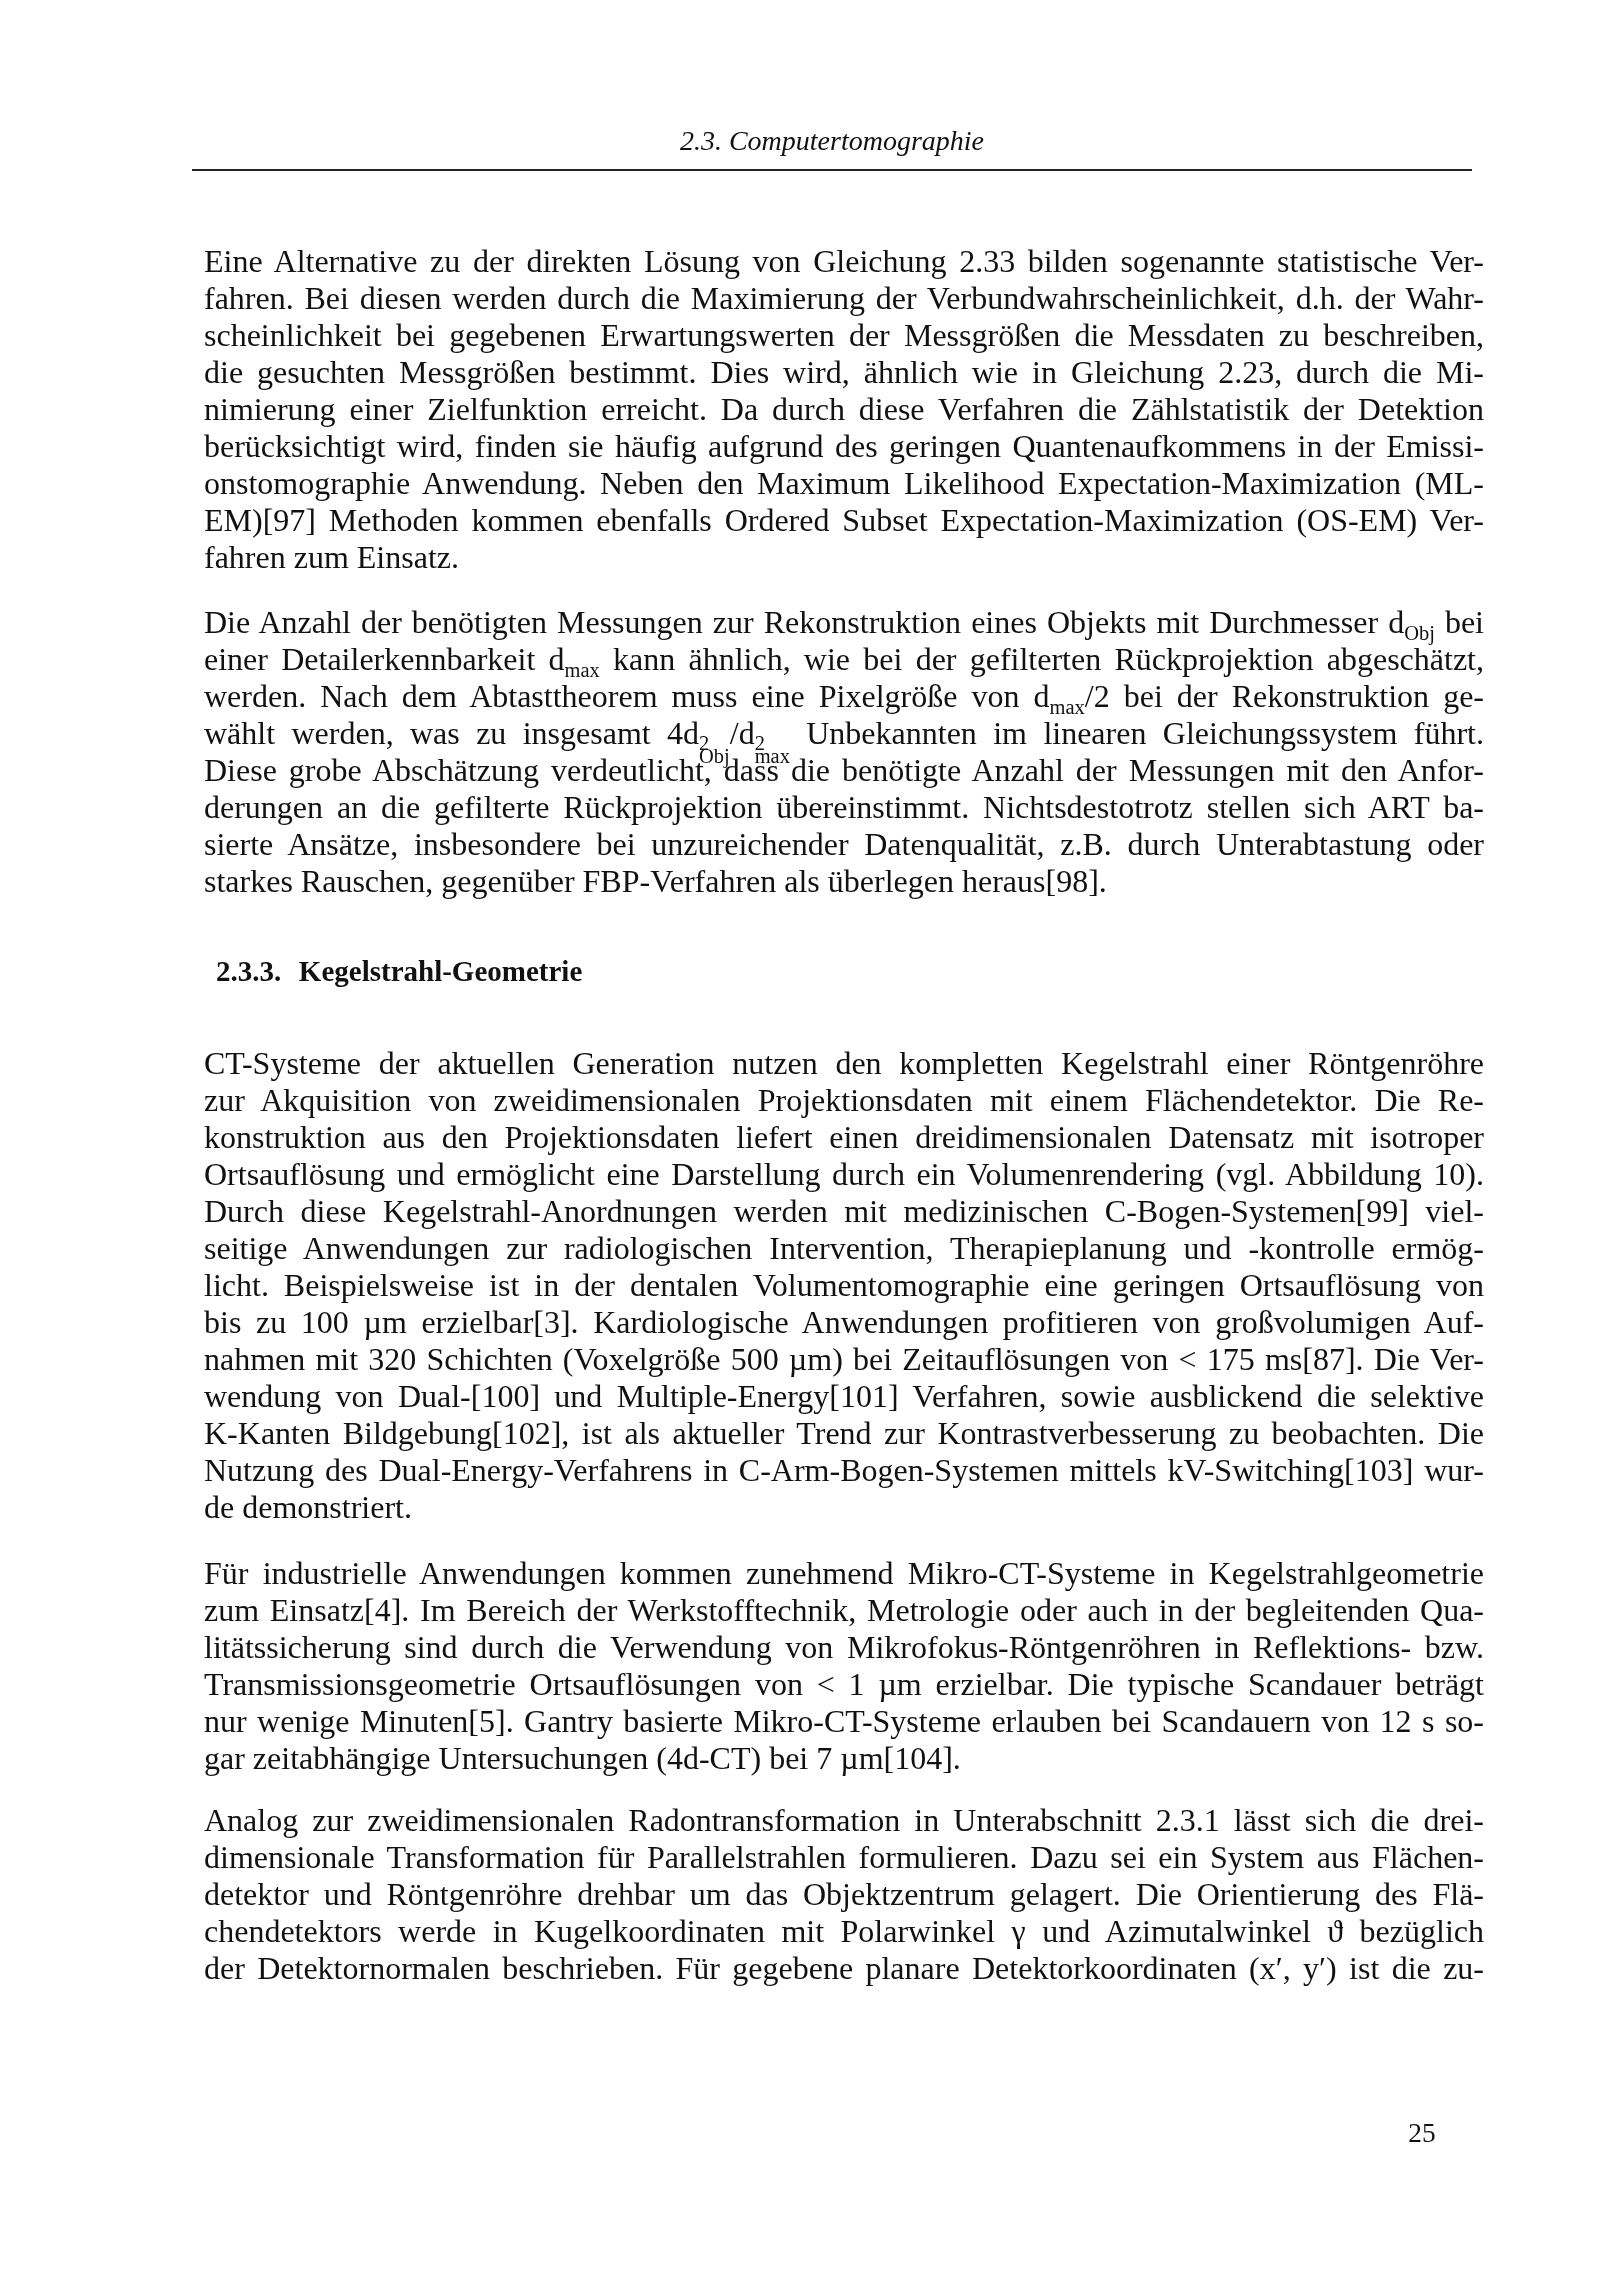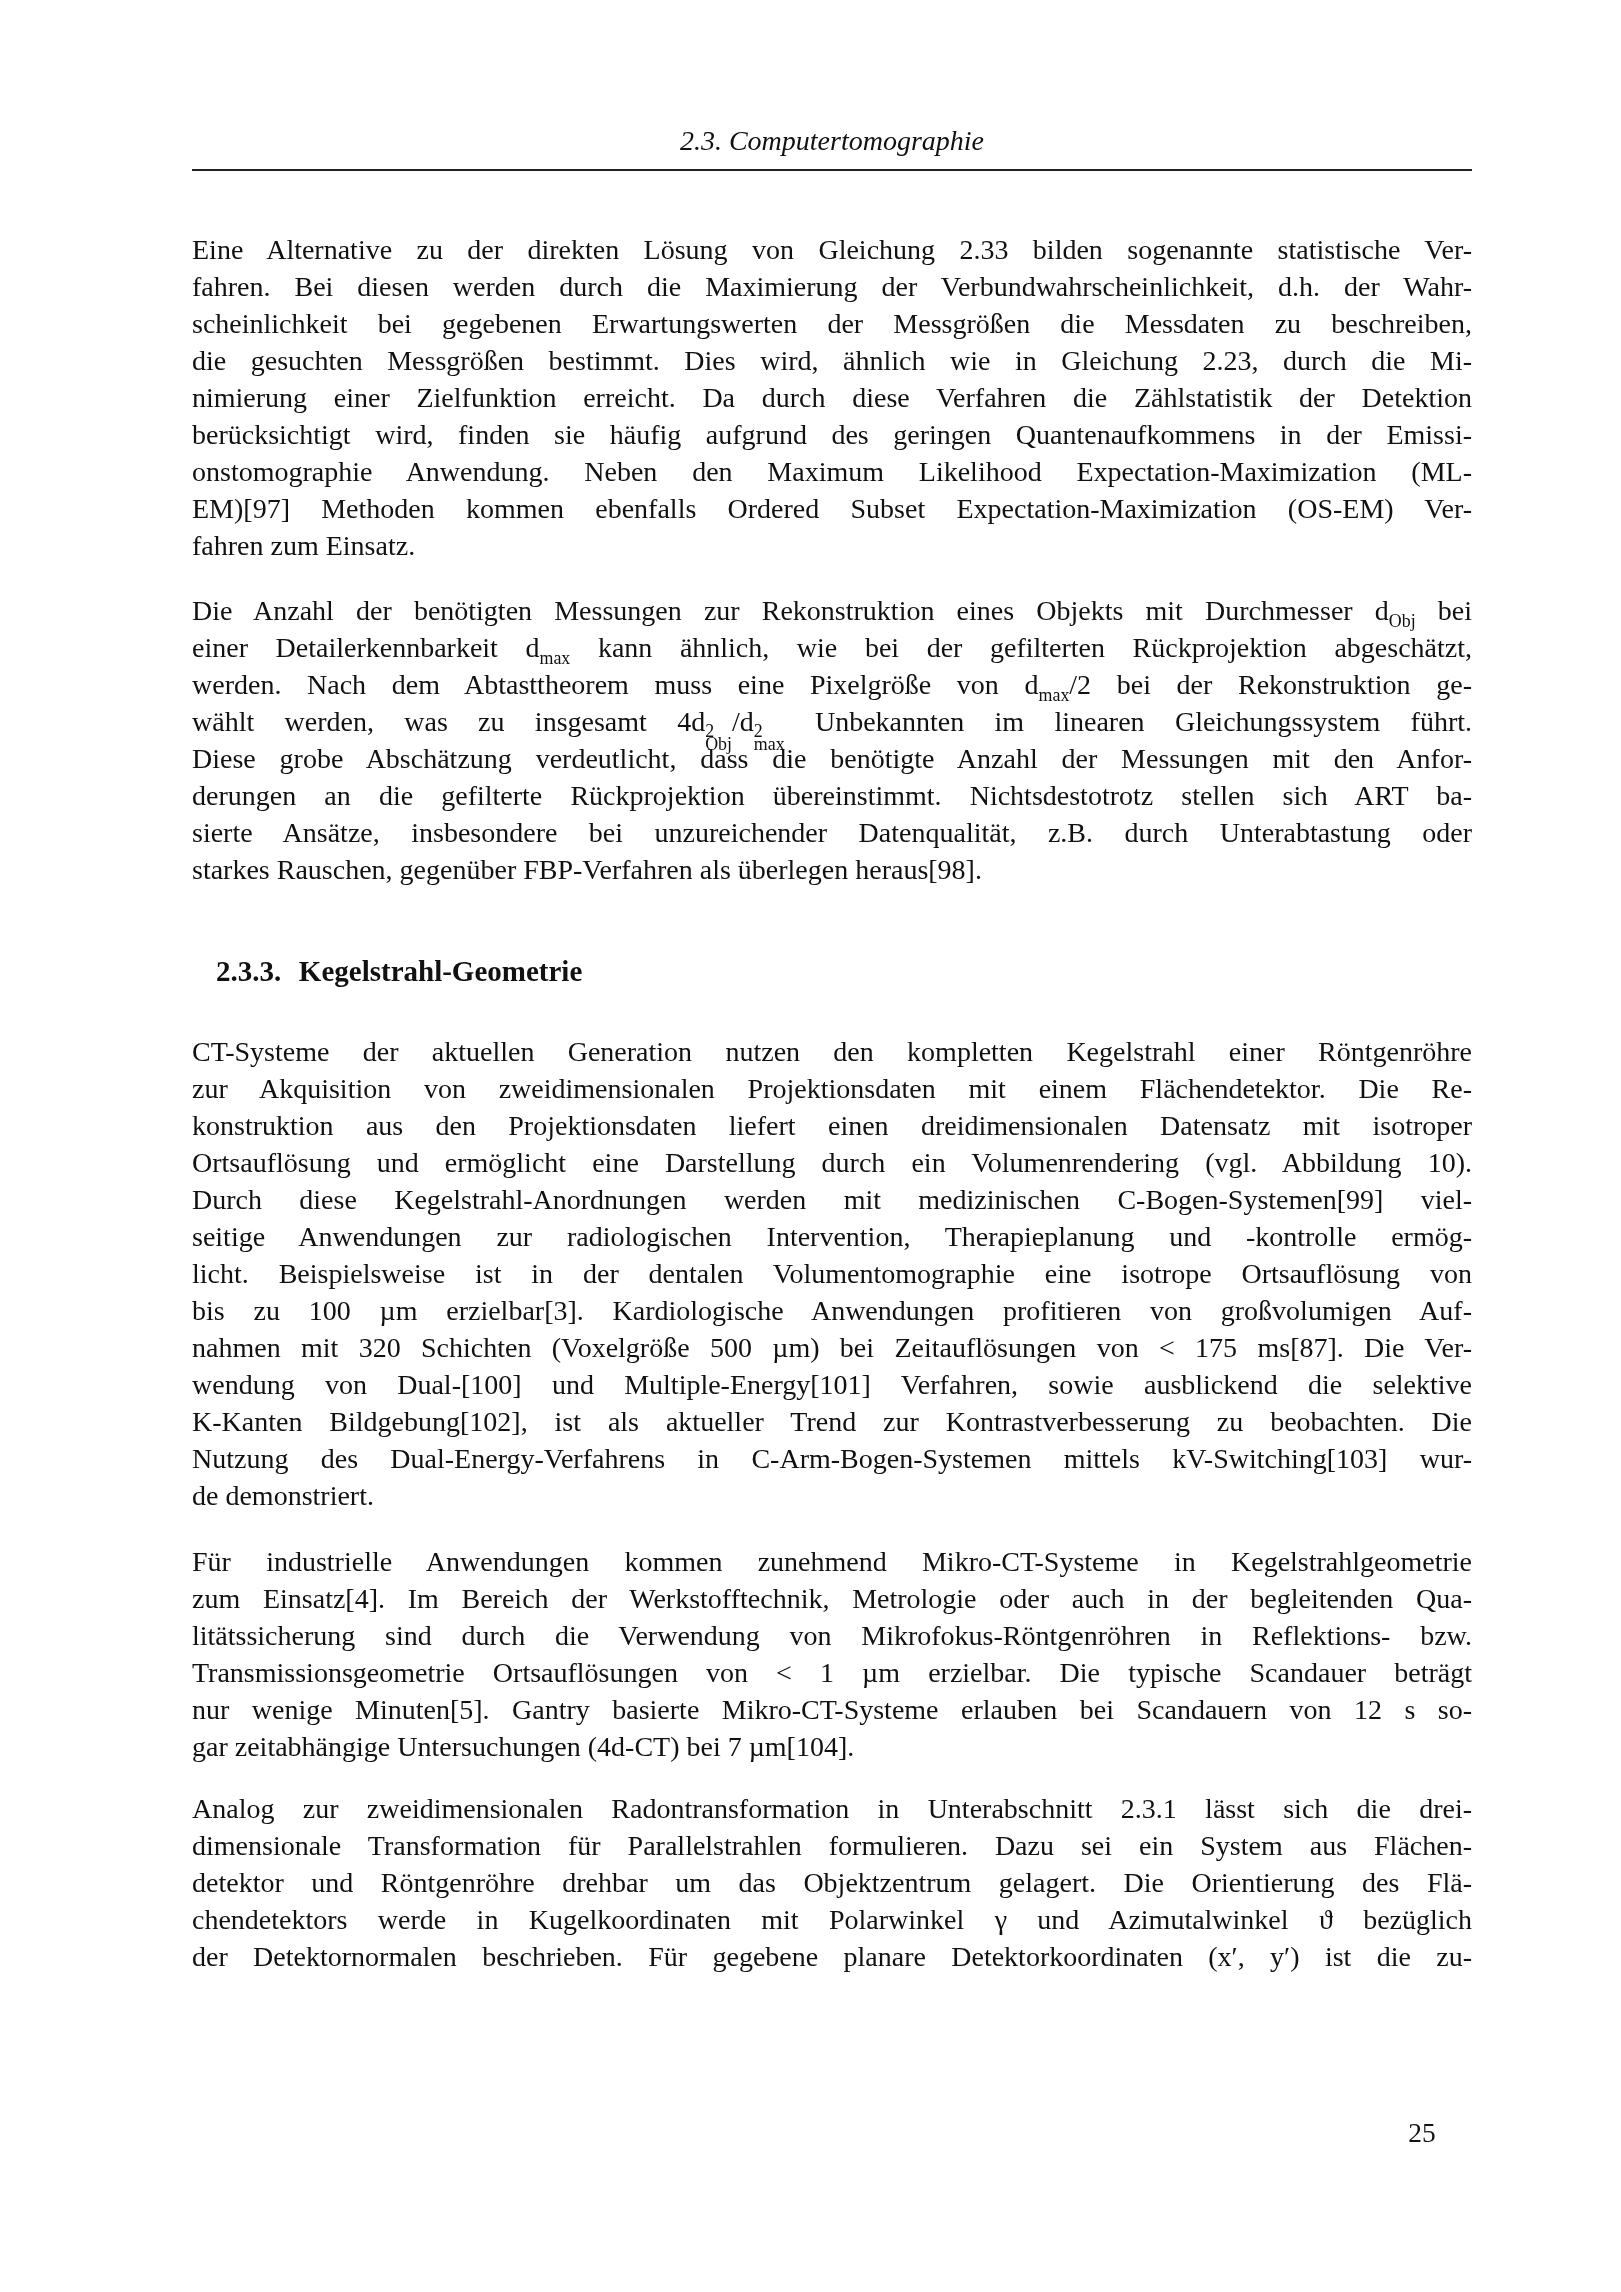--- a/index.html
+++ b/index.html
@@ -10,22 +10,22 @@
     }
     .running-header {
       position: absolute; left: 192px; top: 123px; width: 1280px;
       text-align: center; font-style: italic; font-size: 28px; line-height: 35px;
     }
     .header-rule {
       position: absolute; left: 192px; top: 169px; width: 1280px; height: 0;
       border-top: 2px solid #222;
     }
     .para {
-      position: absolute; left: 192px; width: 1280px; margin: 0;
-      font-size: 28px; line-height: 37px; text-align: justify;
+      position: absolute; left: 192px; width: 1280px; margin: 12px;
+      font-size: 32px; line-height: 37px; text-align: justify;
     }
     .line {
       display: block; white-space: nowrap; text-align-last: justify;
       text-align: justify; height: 37px;
     }
     .line.last { text-align-last: left; }
     .section-heading {
       position: absolute; left: 192px; top: 953px; margin: 0;
       font-weight: bold; font-size: 29px; line-height: 37px;
     }
@@ -75,21 +75,21 @@
   <span class="num">2.3.3.</span><span>Kegelstrahl-Geometrie</span>
 </h2>
 
 <div class="para" style="top:1033px;">
   <span class="line">CT-Systeme der aktuellen Generation nutzen den kompletten Kegelstrahl einer Röntgenröhre</span>
   <span class="line">zur Akquisition von zweidimensionalen Projektionsdaten mit einem Flächendetektor. Die Re-</span>
   <span class="line">konstruktion aus den Projektionsdaten liefert einen dreidimensionalen Datensatz mit isotroper</span>
   <span class="line">Ortsauflösung und ermöglicht eine Darstellung durch ein Volumenrendering (vgl. Abbildung 10).</span>
   <span class="line">Durch diese Kegelstrahl-Anordnungen werden mit medizinischen C-Bogen-Systemen[99] viel-</span>
   <span class="line">seitige Anwendungen zur radiologischen Intervention, Therapieplanung und -kontrolle ermög-</span>
-  <span class="line">licht. Beispielsweise ist in der dentalen Volumentomographie eine isotrope Ortsauflösung von</span>
+  <span class="line">licht. Beispielsweise ist in der dentalen Volumentomographie eine geringen Ortsauflösung von</span>
   <span class="line">bis zu 100 µm erzielbar[3]. Kardiologische Anwendungen profitieren von großvolumigen Auf-</span>
   <span class="line">nahmen mit 320 Schichten (Voxelgröße 500 µm) bei Zeitauflösungen von &lt; 175 ms[87]. Die Ver-</span>
   <span class="line">wendung von Dual-[100] und Multiple-Energy[101] Verfahren, sowie ausblickend die selektive</span>
   <span class="line">K-Kanten Bildgebung[102], ist als aktueller Trend zur Kontrastverbesserung zu beobachten. Die</span>
   <span class="line">Nutzung des Dual-Energy-Verfahrens in C-Arm-Bogen-Systemen mittels kV-Switching[103] wur-</span>
   <span class="line last">de demonstriert.</span>
 </div>
 
 <div class="para" style="top:1543px;">
   <span class="line">Für industrielle Anwendungen kommen zunehmend Mikro-CT-Systeme in Kegelstrahlgeometrie</span>

